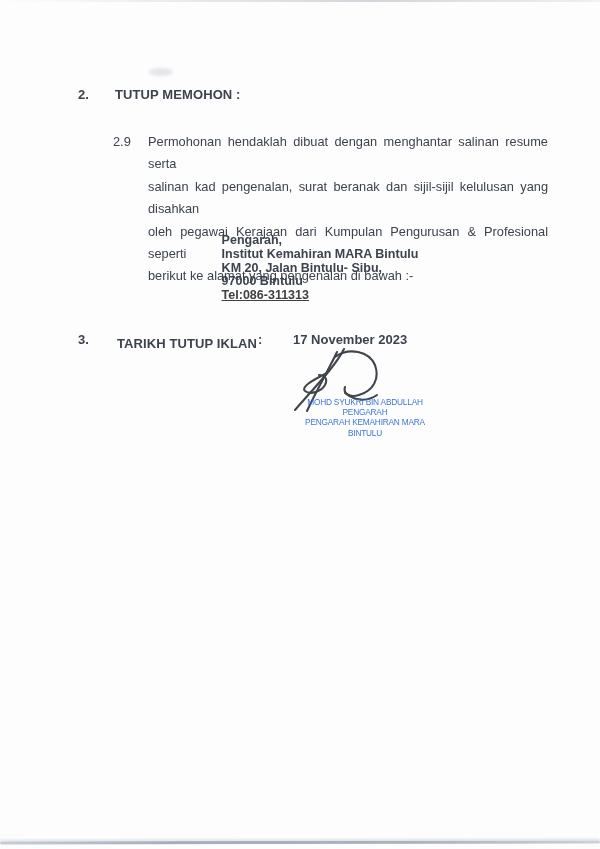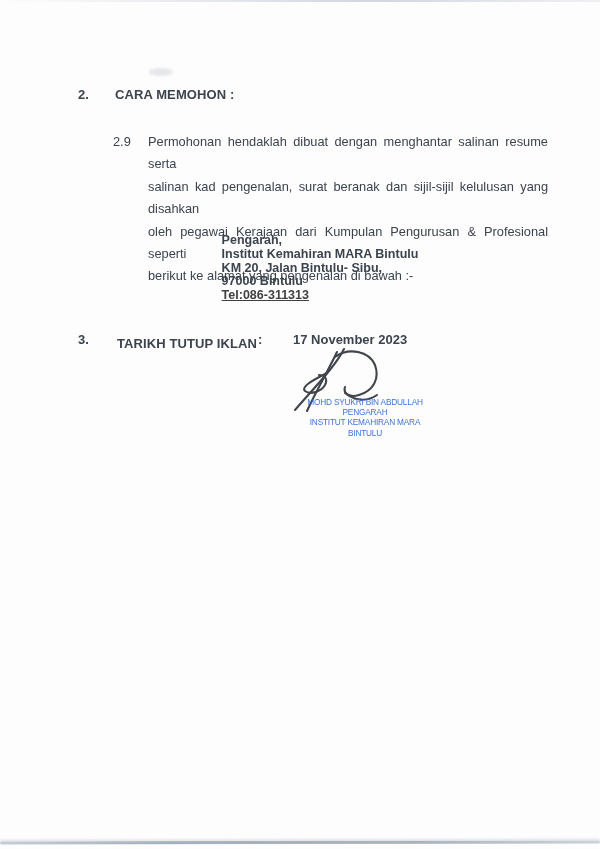--- a/index.html
+++ b/index.html
@@ -50,21 +50,21 @@
 </head>
 <body>
 
 <div class="page">
 
   <div class="abs edge-top"></div>
   <div class="abs edge-bottom"></div>
   <div class="abs smudge" style="left:149px; top:68px;"></div>
 
   <div class="abs num" style="left:78px; top:87px;">2.</div>
-  <div class="abs h" style="left:115px; top:87px;">CARA MEMOHON :</div>
+  <div class="abs h" style="left:115px; top:87px;">TUTUP MEMOHON :</div>
 
   <div class="abs item-num" style="left:113px; top:131px;">2.9</div>
   <div class="abs para" style="left:148px; top:131px;">
     <div class="p-line">Permohonan hendaklah dibuat dengan menghantar salinan resume serta</div>
     <div class="p-line">salinan kad pengenalan, surat beranak dan sijil-sijil kelulusan yang disahkan</div>
     <div class="p-line">oleh pegawai Kerajaan dari Kumpulan Pengurusan &amp; Profesional seperti</div>
     <div class="p-line last">berikut ke alamat yang pengenalan di bawah :-</div>
   </div>
 
   <div class="abs addr" style="left:320px; top:234px;">
@@ -84,17 +84,17 @@
     <path d="M61,4 C52,22 30,44 12,65"></path>
     <path d="M54,7 C46,24 32,48 24,66"></path>
     <path d="M44,28 C28,36 18,42 22,46 C27,50 38,47 42,40 C45,34 42,30 36,30"></path>
     <path d="M52,12 C66,2 86,6 92,20 C97,34 90,46 76,50 C66,53 60,48 62,42"></path>
     <path d="M62,48 C72,56 84,57 94,50"></path>
   </svg>
 
   <div class="abs stamp" style="left:365px; top:397px;">
     <div>MOHD SYUKRI BIN ABDULLAH</div>
     <div>PENGARAH</div>
-    <div>INSTITUT KEMAHIRAN MARA</div>
+    <div>PENGARAH KEMAHIRAN MARA</div>
     <div>BINTULU</div>
   </div>
 
 </div>
 
 </body></html>

